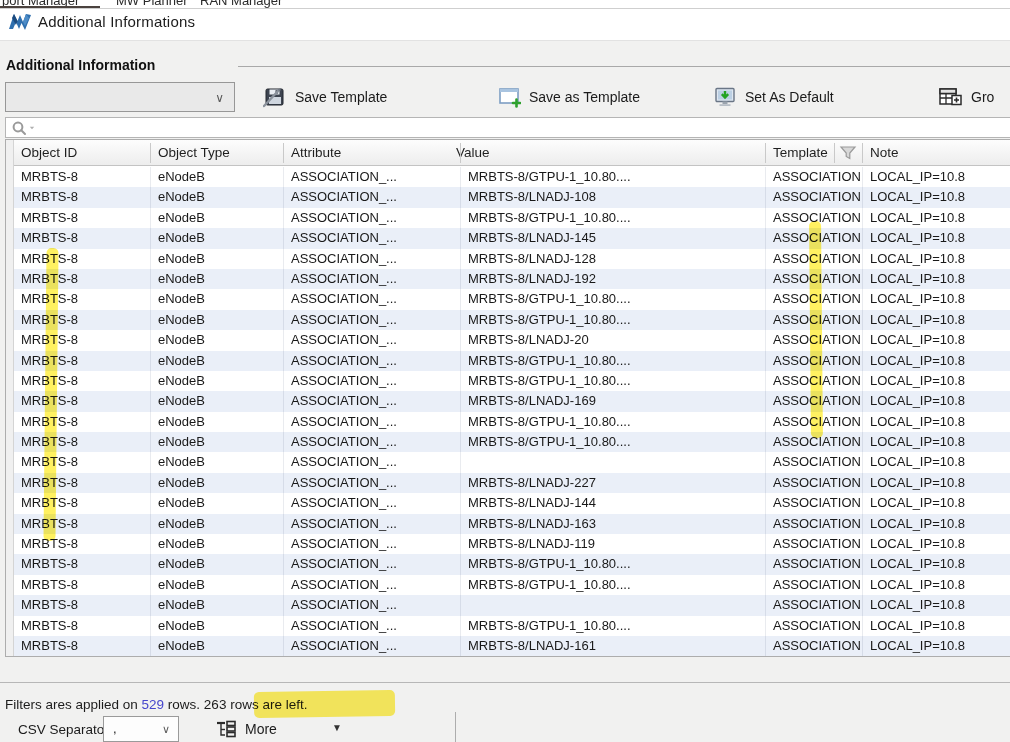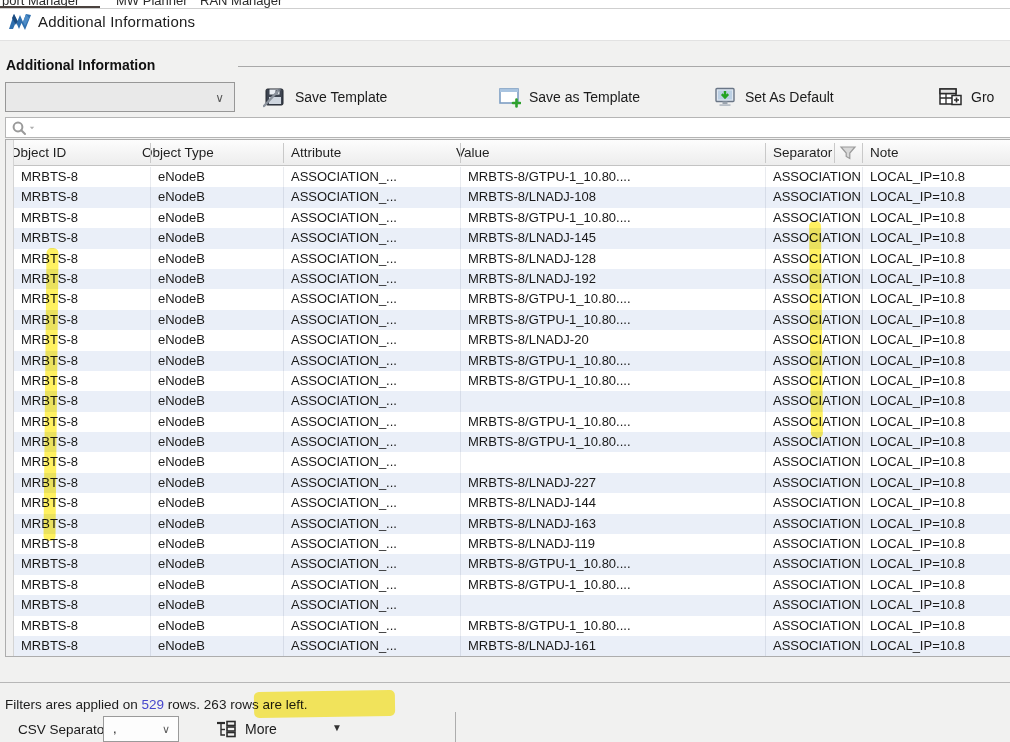--- a/index.html
+++ b/index.html
@@ -151,25 +151,25 @@
     <svg id="search-icon" width="28" height="15" viewBox="0 0 28 15">
       <circle cx="7" cy="6" r="4.4" fill="none" stroke="#9a9a9a" stroke-width="2"></circle>
       <path d="M10.3 9.3 L14 13" stroke="#9a9a9a" stroke-width="2" stroke-linecap="round"></path>
       <path d="M17 5.5 h6 l-3 3.6 Z" fill="#b0b0b0" transform="scale(0.75) translate(8,2)"></path>
     </svg>
     <span></span>
   </div>
 
   <div id="grid" class="abs">
     <div id="grid-header">
-      <span class="hcell" style="left:4px">Object ID</span>
-      <span class="hcell" style="left:136px">Object Type</span>
+      <span class="hcell" style="left:15px">Object ID</span>
+      <span class="hcell" style="left:152px">Object Type</span>
       <span class="hcell" style="left:285px">Attribute</span>
       <span class="hcell" style="left:450px">Value</span>
-      <span class="hcell" style="left:767px">Separator</span>
+      <span class="hcell" style="left:767px">Template</span>
       <svg class="abs" style="left:833px; top:5px;" width="18" height="16" viewBox="0 0 18 16">
         <path d="M2 2 H16 L10.8 8 V13.5 L7.2 11.5 V8 Z" fill="#d8d8d8" stroke="#9a9a9a" stroke-width="1.2"></path>
       </svg>
       <span class="hcell" style="left:864px">Note</span>
       <div class="hsep" style="left:144px"></div>
       <div class="hsep" style="left:277px"></div>
       <div class="hsep" style="left:454px"></div>
       <div class="hsep" style="left:759px"></div>
       <div class="hsep" style="left:828px"></div>
       <div class="hsep" style="left:856px"></div>
@@ -328,20 +328,21 @@
           <span class="vline" style="left:277px"></span>
           <span class="vline" style="left:454px"></span>
           <span class="vline" style="left:759px"></span>
           <span class="vline" style="left:856px"></span>
         </div>
 
         <div class="grow row-even">
           <span class="gcell c-id">MRBTS-8</span>
           <span class="gcell c-type">eNodeB</span>
           <span class="gcell c-attr">ASSOCIATION_...</span>
+          <span class="gcell c-val">MRBTS-8/LNADJ-169</span>
           <span class="gcell c-cat">ASSOCIATION</span>
           <span class="gcell c-note">LOCAL_IP=10.8</span>
           <span class="vline" style="left:144px"></span>
           <span class="vline" style="left:277px"></span>
           <span class="vline" style="left:454px"></span>
           <span class="vline" style="left:759px"></span>
           <span class="vline" style="left:856px"></span>
         </div>
 
         <div class="grow row-odd">

